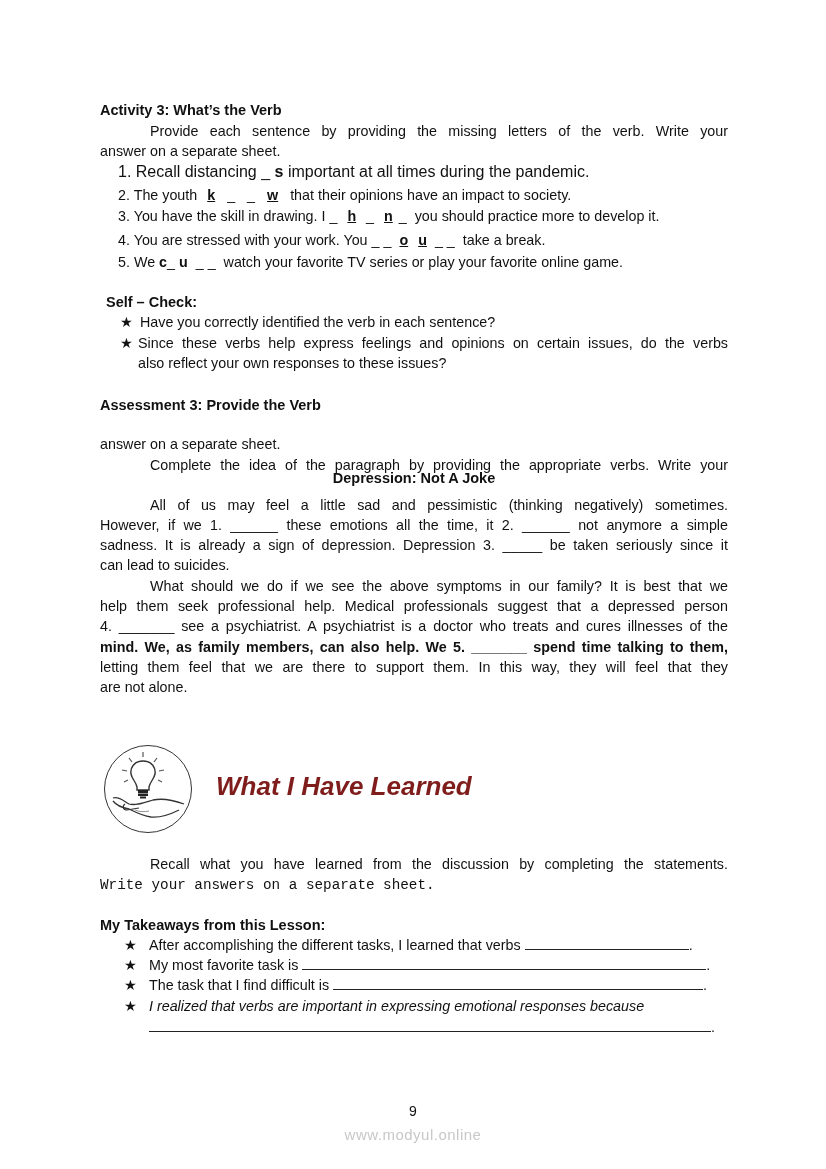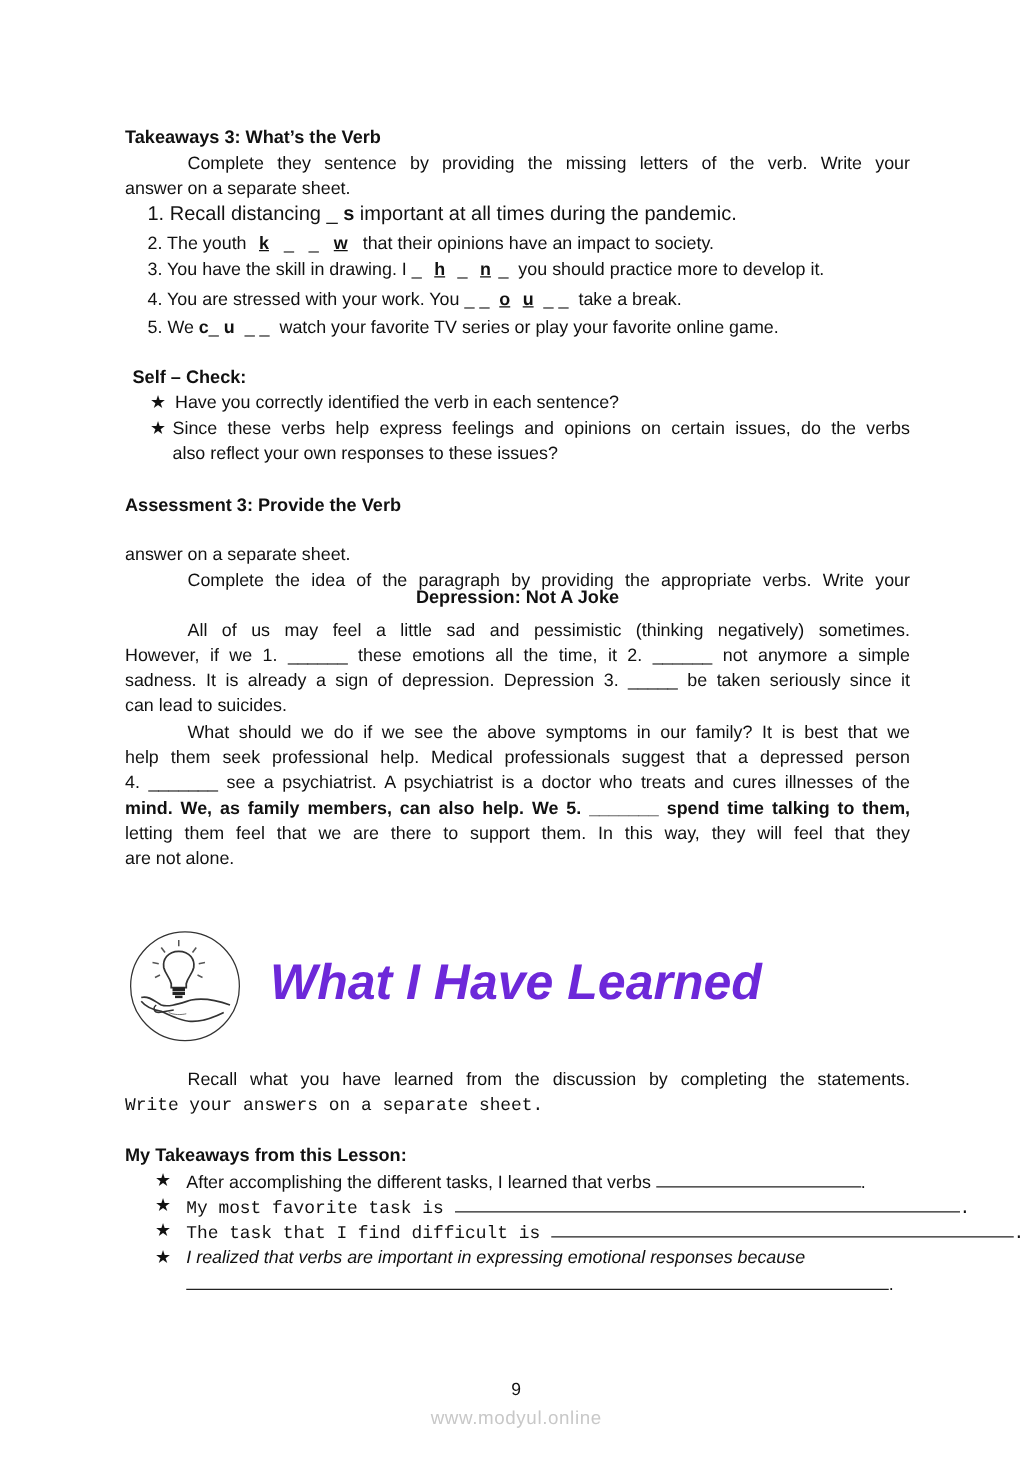--- a/index.html
+++ b/index.html
@@ -13,37 +13,37 @@
     .h-bold { font-weight: bold; font-size: 14.5px; }
     .just { text-align: justify; }
     .indent { text-indent: 50px; }
     .list-item { position: absolute; left: 18px; white-space: nowrap; }
     .list-item.big { font-size: 16px; }
     .gap { display: inline-block; }
     .ul { text-decoration: underline; font-weight: bold; }
     .bl { font-weight: bold; }
     .title-big {
       font-family: "Liberation Sans", sans-serif; font-weight: bold; font-style: italic;
-      font-size: 40px; line-height: 36px; color: #6d28d9;
+      font-size: 26px; line-height: 36px; color: #7f1d1d;
     }
     .icon-circle {
       position: absolute; left: 104px; top: 745px; width: 88px; height: 88px;
       border: 1.5px solid #333; border-radius: 50%; box-sizing: border-box;
     }
     .footer-num { position: absolute; left: 0; width: 826px; top: 1101px; text-align: center; font-size: 14px; color: #111; }
     .footer-url { position: absolute; left: 0; width: 826px; top: 1125px; text-align: center; font-size: 15px; color: #c8c8c8; letter-spacing: 0.5px; }
     .line { display: inline-block; border-bottom: 1px solid #222; height: 14px; vertical-align: baseline; }
   </style>
 </head>
 <body>
 
 <div class="page">
 
-  <div class="abs h-bold" style="top:100px;left:0;">Takeaways 3: What’s the Verb</div>
-  <div class="abs just indent" style="top:121px;left:0;width:628px;text-align-last:justify;">Complete they sentence by providing the missing letters of the verb. Write your</div>
+  <div class="abs h-bold" style="top:100px;left:0;">Activity 3: What’s the Verb</div>
+  <div class="abs just indent" style="top:121px;left:0;width:628px;text-align-last:justify;">Provide each sentence by providing the missing letters of the verb. Write your</div>
   <div class="abs" style="top:141px;left:0;">answer on a separate sheet.</div>
 
   <div class="list-item big" style="top:162px;">
     <span>1.</span> <span>Recall distancing _ </span><span class="bl">s</span><span> important at all times during the pandemic.</span>
   </div>
   <div class="list-item" style="top:185px;">
     <span>2.</span> <span>The youth </span>
     <span class="ul" style="margin-left:6px">k</span>
     <span class="gap" style="width:8px"></span><span>_</span>
     <span class="gap" style="width:8px"></span><span>_</span>
@@ -107,25 +107,25 @@
   <div class="abs just indent" style="top:854px;left:0;width:628px;text-align-last:justify;">Recall what you have learned from the discussion by completing the statements.</div>
   <div class="abs" style="top:875px;left:0;font-family:Liberation Mono, monospace;">Write your answers on a separate sheet.</div>
 
   <div class="abs h-bold" style="top:915px;left:0;">My Takeaways from this Lesson:</div>
 
   <div class="abs" style="top:935px;left:24px;">★</div>
   <div class="abs" style="top:935px;left:49px;white-space:nowrap;">
     <span>After accomplishing the different tasks, I learned that verbs</span> <span class="line" style="width:164px"></span>.
   </div>
   <div class="abs" style="top:955px;left:24px;">★</div>
-  <div class="abs" style="top:955px;left:49px;white-space:nowrap;font-family:Liberation Mono, monospace;">
+  <div class="abs" style="top:955px;left:49px;white-space:nowrap;">
     <span>My most favorite task is</span> <span class="line" style="width:404px"></span>.
   </div>
   <div class="abs" style="top:975px;left:24px;">★</div>
-  <div class="abs" style="top:975px;left:49px;white-space:nowrap;font-family:Liberation Mono, monospace;">
+  <div class="abs" style="top:975px;left:49px;white-space:nowrap;">
     <span>The task that I find difficult is</span> <span class="line" style="width:370px"></span>.
   </div>
   <div class="abs" style="top:996px;left:24px;">★</div>
   <div class="abs" style="top:996px;left:49px;white-space:nowrap;font-style:italic;">I realized that verbs are important in expressing emotional responses because</div>
   <div class="abs" style="top:1017px;left:49px;white-space:nowrap;">
     <span class="line" style="width:562px"></span>.
   </div>
 </div>
 
 <div class="icon-circle">

